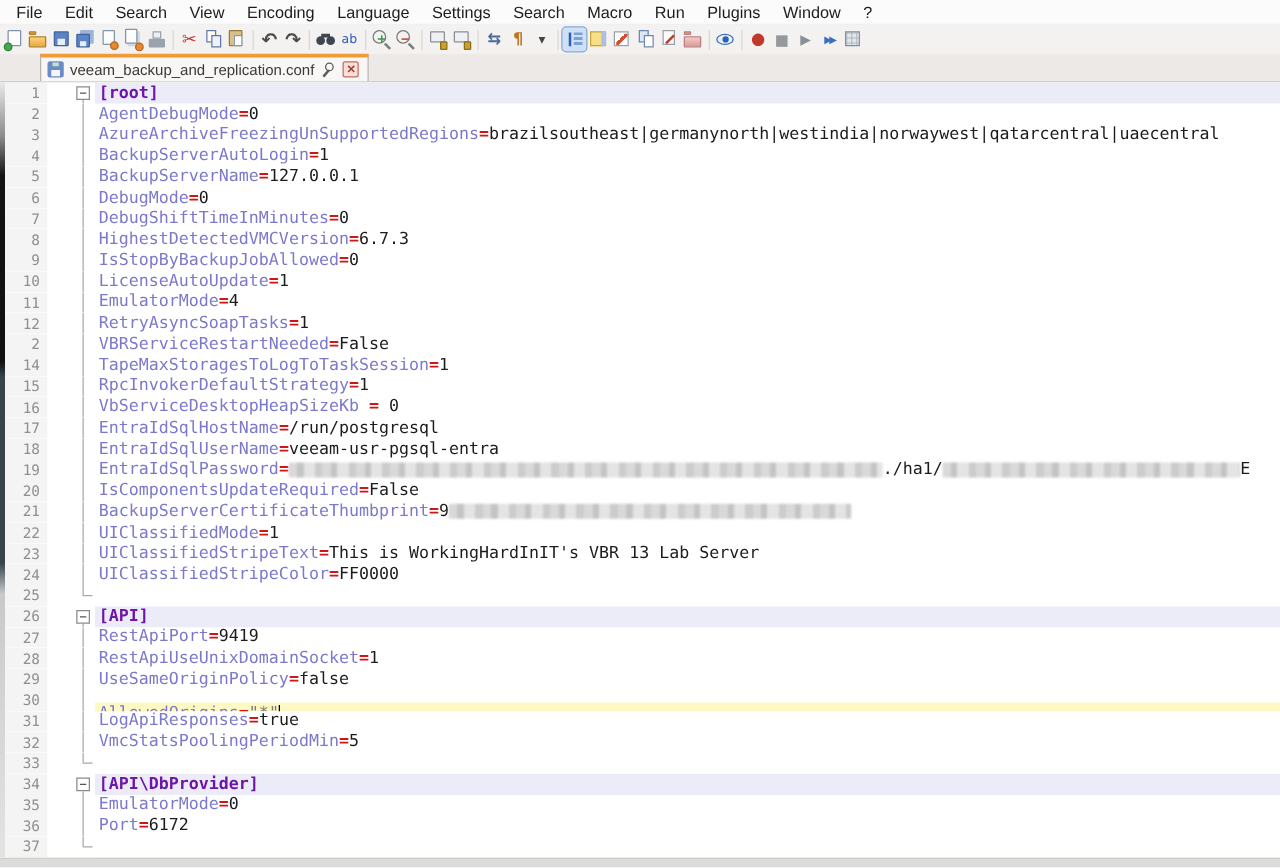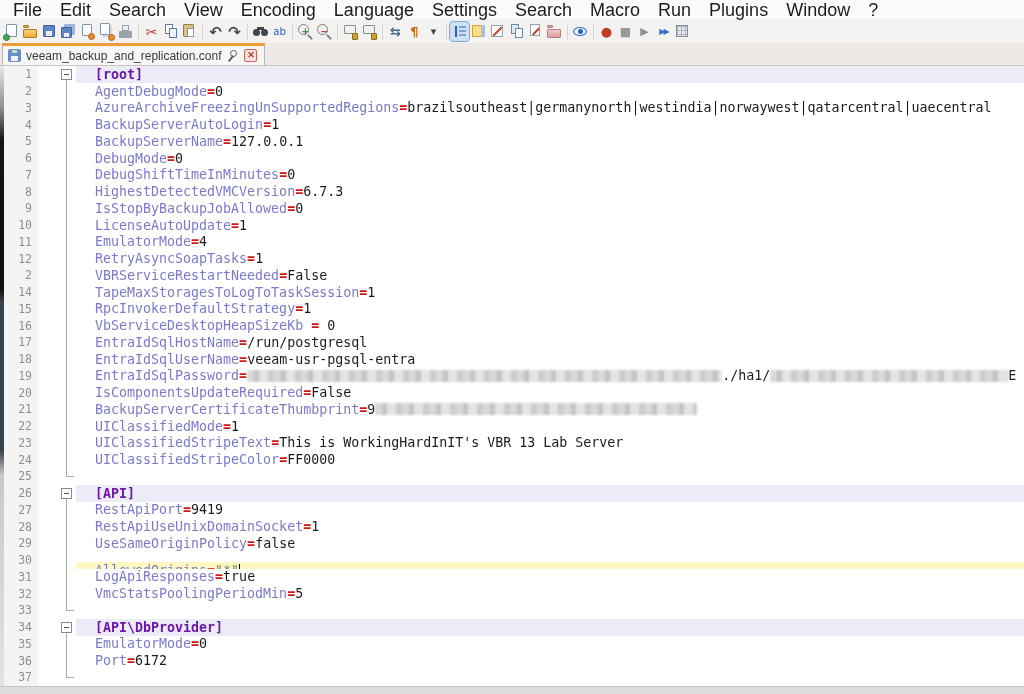--- a/index.html
+++ b/index.html
@@ -1,20 +1,20 @@
 <!DOCTYPE html>
 <html><head>
 <meta charset="utf-8">
 <style>
   html,body{margin:0;padding:0;background:#fff;}
   body{width:1024px;height:694px;overflow:hidden;font-family:"Liberation Sans",sans-serif;position:relative;}
 
   
   .menubar{height:20px;background:#fbfbfb;display:flex;align-items:center;padding-left:4px;border-bottom:1px solid #f0f0f0;box-sizing:border-box;}
-  .menu-item{font-size:18px;color:#1c1c1c;padding:0 9px;line-height:20px;cursor:default;}
+  .menu-item{font-size:13px;color:#1c1c1c;padding:0 9px;line-height:20px;cursor:default;}
 
   
   .toolbar{height:23px;background:#f3f2f1;display:flex;align-items:center;padding-left:2px;box-sizing:border-box;}
   .tb-sep{width:1px;height:16px;background:#d8d5d2;margin:0 3px;flex:0 0 auto;}
   .ic{position:relative;width:19px;height:19px;display:inline-flex;align-items:center;justify-content:center;flex:0 0 auto;border-radius:3px;font-family:"DejaVu Sans",sans-serif;}
   .ic::before,.ic::after{content:"";position:absolute;box-sizing:border-box;}
   .ic.active{background:#cfe0f5;outline:1px solid #7ea7d8;}
 
   .icon-new-file::before{width:11px;height:13px;background:#fdfdfd;border:1px solid #7f94ad;border-radius:1px;top:2px;left:4px;}
   .icon-new-file::after{width:7px;height:7px;border-radius:50%;background:#44a94e;border:1px solid #2e7d36;left:1px;bottom:0px;}
@@ -52,21 +52,21 @@
   .icon-doc-monitor::after{width:2px;height:9px;background:#c0392b;transform:rotate(45deg);top:5px;left:9px;}
   .icon-folder-workspace::before{width:14px;height:9px;background:linear-gradient(#f3c9c9,#df9a9a);border:1px solid #b97f7f;border-radius:1px;bottom:3px;left:2px;}
   .icon-folder-workspace::after{width:6px;height:3px;background:#df9a9a;border:1px solid #b97f7f;top:3px;left:2px;border-radius:1px;}
   .icon-monitoring-eye::before{width:14px;height:9px;border:1.5px solid #3a6fb5;border-radius:50%;top:5px;left:2px;background:#eaf1fb;}
   .icon-monitoring-eye::after{width:5px;height:5px;background:#2b5fb8;border-radius:50%;top:7px;left:7px;}
   .icon-macro-save::before{width:12px;height:12px;border:1px solid #8a8f96;top:3px;left:3px;
     background-image:linear-gradient(#aab4be 1px,transparent 1px),linear-gradient(90deg,#aab4be 1px,transparent 1px);
     background-size:4px 4px;background-color:#e3e8ee;}
 
   
-  .tabbar{height:23px;background:#ece9e6;display:flex;border-bottom:1px solid #cac5bf;box-sizing:border-box;}
+  .tabbar{height:23px;background:#ece9e6;display:flex;border-bottom:1px solid #cac5bf;box-sizing:border-box;padding-left:30px;}
   .tab{height:22px;background:#f8f7f5;border:1px solid #b9b4ae;border-bottom:none;border-top:3px solid #ef9b38;display:flex;align-items:center;gap:5px;padding:0 7px 0 5px;margin-left:2px;box-sizing:border-box;}
   .tab-title{font-size:12px;color:#3a3a3a;white-space:nowrap;}
   .tab-floppy{position:relative;width:13px;height:13px;background:#6b8cc6;border-radius:2px;flex:0 0 auto;}
   .tab-floppy::before{content:"";position:absolute;width:5px;height:3px;background:#bfe3c8;top:1px;left:4px;}
   .tab-floppy::after{content:"";position:absolute;width:7px;height:5px;background:#f2f5fa;bottom:1px;left:3px;}
   .tab-pin{position:relative;width:13px;height:13px;flex:0 0 auto;}
   .tab-pin::before{content:"";position:absolute;width:5px;height:5px;border:1.5px solid #5a5a5a;border-radius:50%;top:1px;right:2px;}
   .tab-pin::after{content:"";position:absolute;width:1.5px;height:7px;background:#5a5a5a;transform:rotate(40deg);bottom:0;left:4px;}
   .tab-close{position:relative;width:13px;height:13px;border:1px solid #c96a5a;background:#f3e0da;border-radius:2px;display:flex;align-items:center;justify-content:center;box-sizing:border-box;flex:0 0 auto;}
   .tab-close::before{content:"✕";font-size:9px;font-weight:bold;color:#b5372a;line-height:1;}
@@ -78,21 +78,21 @@
   .row{height:16.757px;display:flex;align-items:center;overflow:hidden;flex:0 0 auto;}
   .num{width:34px;flex:0 0 auto;background:#f4f4f4;color:#8f8f8f;font-family:"DejaVu Sans Mono","Liberation Mono",monospace;font-size:11.5px;text-align:right;padding-right:6px;box-sizing:border-box;height:100%;display:flex;align-items:center;justify-content:flex-end;}
   .foldcell{width:38px;flex:0 0 auto;position:relative;height:100%;background:#fff;}
   .fold-box{position:absolute;width:11px;height:11px;border:1px solid #8a8a8a;background:#fff;top:50%;margin-top:-5.5px;left:23px;box-sizing:border-box;}
   .fold-box::before{content:"";position:absolute;left:2px;right:2px;top:4px;height:1px;background:#555;}
   .fold-vline{position:absolute;left:28px;width:1px;background:#a8a8a8;}
   .fold-vline.below{top:50%;margin-top:6px;bottom:0;}
   .fold-vline.full{top:0;bottom:0;}
   .fold-vline.half{top:0;height:50%;}
   .fold-hline{position:absolute;left:28px;width:8px;height:1px;background:#a8a8a8;top:50%;}
-  .code{flex:1;height:100%;display:flex;align-items:center;padding-left:19px;font-family:"DejaVu Sans Mono","Liberation Mono",monospace;font-size:13.3px;white-space:pre;overflow:hidden;box-sizing:border-box;}
+  .code{flex:1;height:100%;display:flex;align-items:center;padding-left:3px;font-family:"DejaVu Sans Mono","Liberation Mono",monospace;font-size:13.3px;white-space:pre;overflow:hidden;box-sizing:border-box;}
   .sec-row .code{background:#ececf9;}
   .cur-row .code{background:#fef9c3;margin-top:21px;}
   .tok-sec{color:#6e16a8;font-weight:bold;}
   .tok-key{color:#7c79ca;}
   .tok-eq{color:#cf1616;font-weight:bold;}
   .tok-val{color:#1c1c1c;}
   .tok-str{color:#7a7a7a;}
   .caret{display:inline-block;width:1px;height:13px;background:#000;vertical-align:-2px;}
   .blur{display:inline-block;height:12px;vertical-align:-1px;border-radius:1px;filter:blur(0.8px);
     background:repeating-linear-gradient(90deg,#d9d9d9 0 7px,#c4c4c4 7px 12px,#e4e4e4 12px 21px,#cccccc 21px 27px);}

